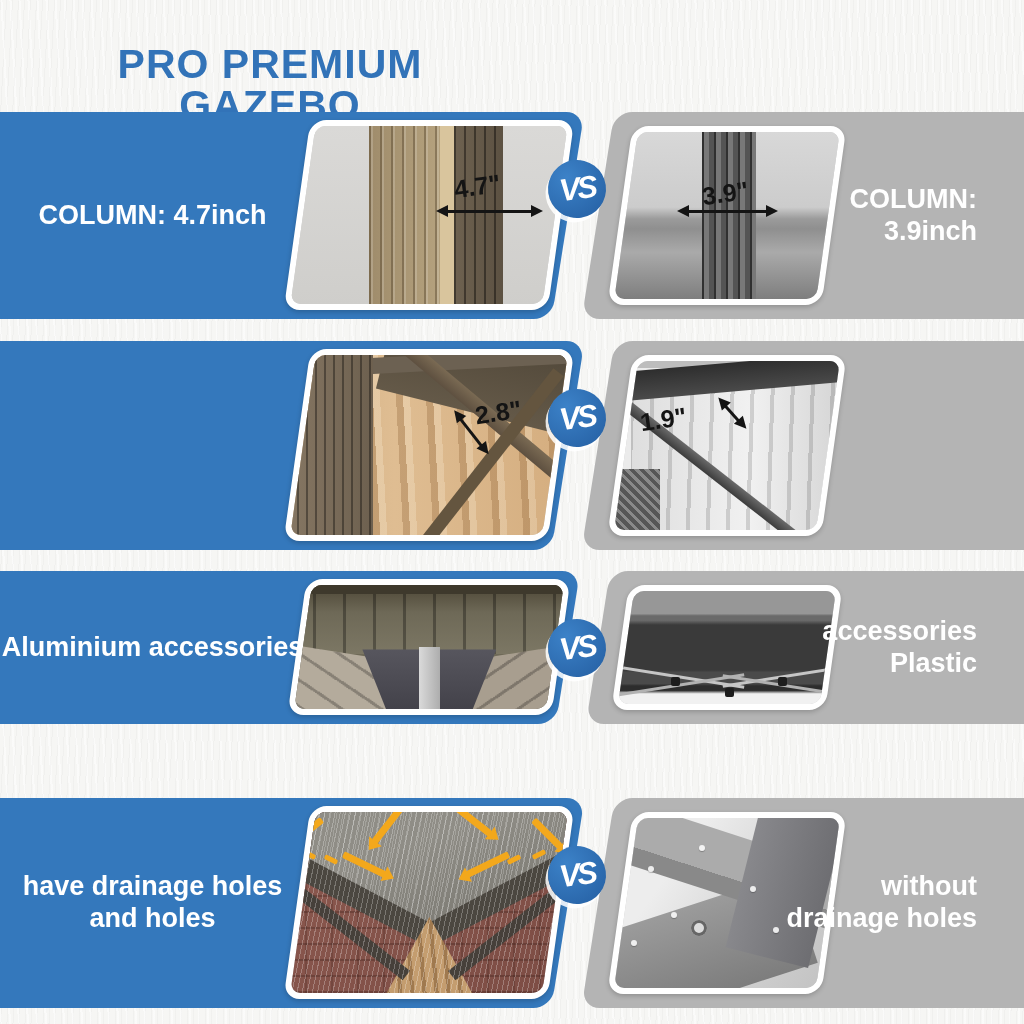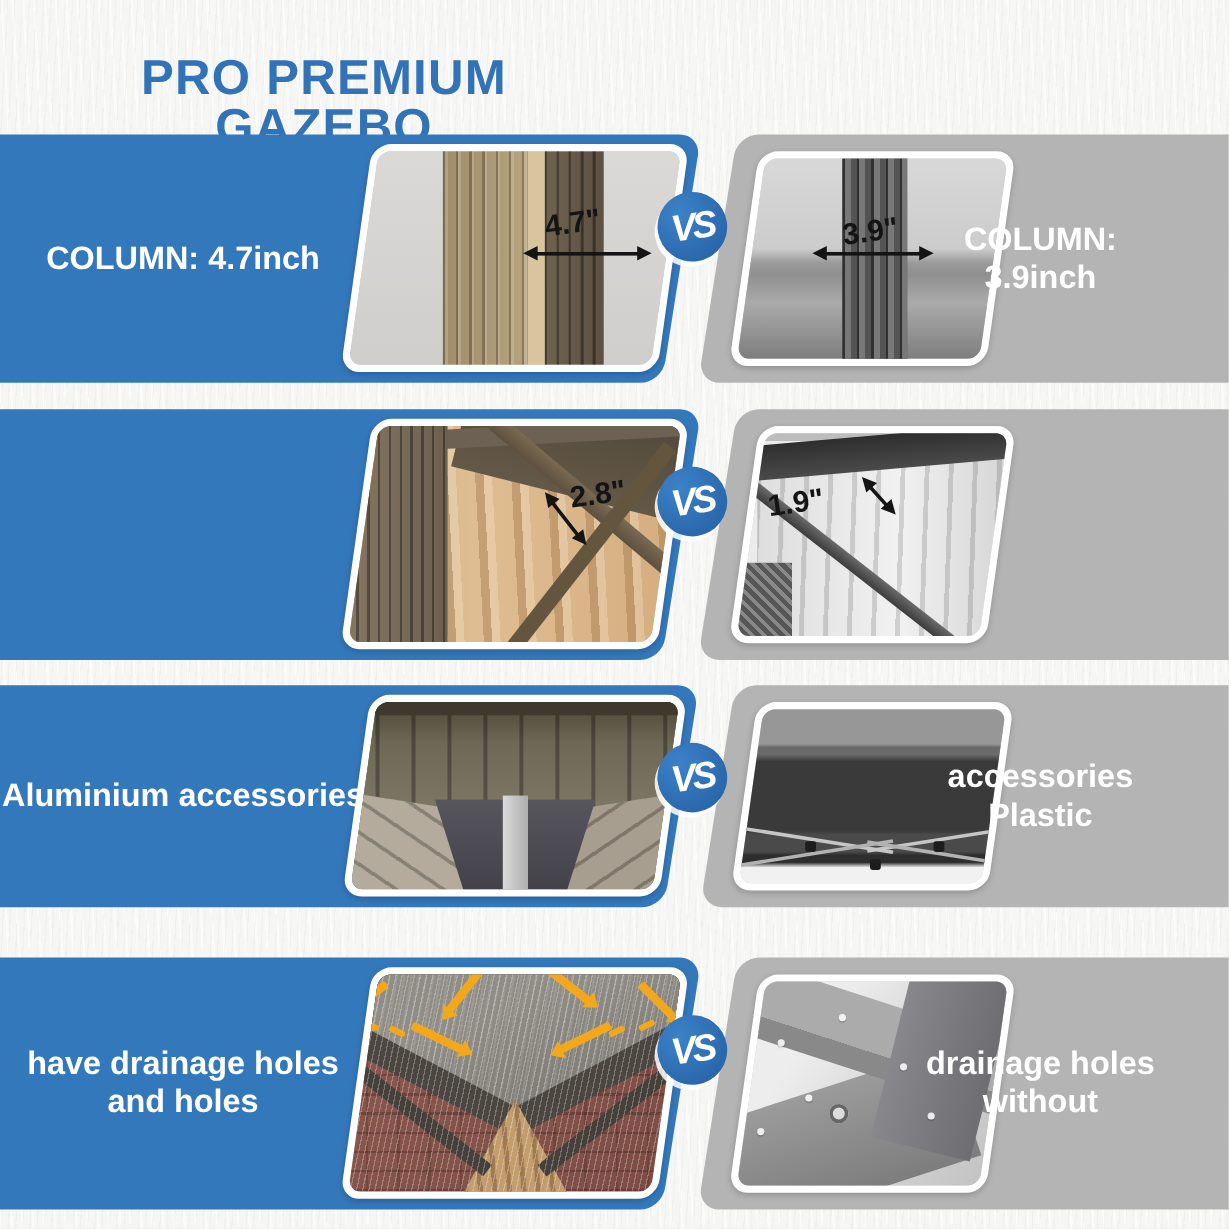--- a/index.html
+++ b/index.html
@@ -13,21 +13,21 @@
   .title{position:absolute;top:44px;font-size:41px;font-weight:bold;letter-spacing:1px;text-align:center;line-height:1;}
   .title-left{left:35px;width:470px;color:#3273b8;}
   .title-right{left:635px;width:360px;color:#8b8886;}
   
   .row{position:absolute;left:0;width:1024px;}
   .panel{position:absolute;top:0;bottom:0;}
   .panel-blue{left:-60px;width:628px;background:#3478bc;transform:skewX(-9deg);border-radius:0 18px 18px 0;}
   .panel-gray{left:598px;right:-60px;background:#b4b4b4;transform:skewX(-9deg);border-radius:18px 0 0 18px;}
   .lbl{position:absolute;top:0;bottom:0;display:flex;flex-direction:column;justify-content:center;text-align:center;color:#ffffff;font-weight:bold;font-size:27px;line-height:1.18;z-index:3;}
   .lbl-left{left:0;width:305px;}
-  .lbl-right{left:757px;width:220px;}
+  .lbl-right{left:757px;width:220px;align-items:flex-end;}
   .lbl-line{display:block;}
   
   .photo{position:absolute;transform:skewX(-8deg);border:6px solid #fff;border-radius:16px;overflow:hidden;box-shadow:0 2px 5px rgba(0,0,0,0.2);z-index:2;background:#ccc;}
   .photo-left{left:297px;width:252px;top:8px;bottom:9px;}
   .photo-right{left:620px;width:202px;top:14px;bottom:14px;}
   .art{position:absolute;top:0;bottom:0;left:-20%;width:140%;transform:skewX(8deg);}
   .art>div{position:absolute;}
   
   .vs{position:absolute;left:548px;top:48px;width:58px;height:58px;border-radius:50%;
     background:radial-gradient(circle at 35% 28%, #3c82c8, #2a67ab 75%);
@@ -162,21 +162,21 @@
         <div class="gravel"></div>
         <div class="cbar"></div>
         <span class="ann-text">1.9"</span>
         <div class="harrow"></div>
       </div>
     </div>
     <div class="lbl lbl-right">
     </div>
   </section>
 
-  <section class="row" style="top:571px;height:185px;">
+  <section class="row" style="top:571px;height:153px;">
     <div class="panel panel-blue"></div>
     <div class="panel panel-gray"></div>
     <div class="lbl lbl-left">
       <span class="lbl-line">Aluminium accessories</span>
       <span class="lbl-line"></span>
     </div>
     <div class="photo photo-left">
       <div class="art art-r3l">
         <div class="ceil"></div>
         <div class="beamtop"></div>
@@ -240,18 +240,18 @@
         <div class="bolt"></div>
         <div class="drop" style="position:absolute;left:22%;top:28%;"></div>
         <div class="drop" style="position:absolute;left:40%;top:16%;"></div>
         <div class="drop" style="position:absolute;left:58%;top:40%;"></div>
         <div class="drop" style="position:absolute;left:30%;top:55%;"></div>
         <div class="drop" style="position:absolute;left:66%;top:64%;"></div>
         <div class="drop" style="position:absolute;left:16%;top:72%;"></div>
       </div>
     </div>
     <div class="lbl lbl-right">
+      <span class="lbl-line">without</span>
       <span class="lbl-line">drainage holes</span>
-      <span class="lbl-line">without</span>
     </div>
   </section>
 
 </div>
 
 </body></html>

